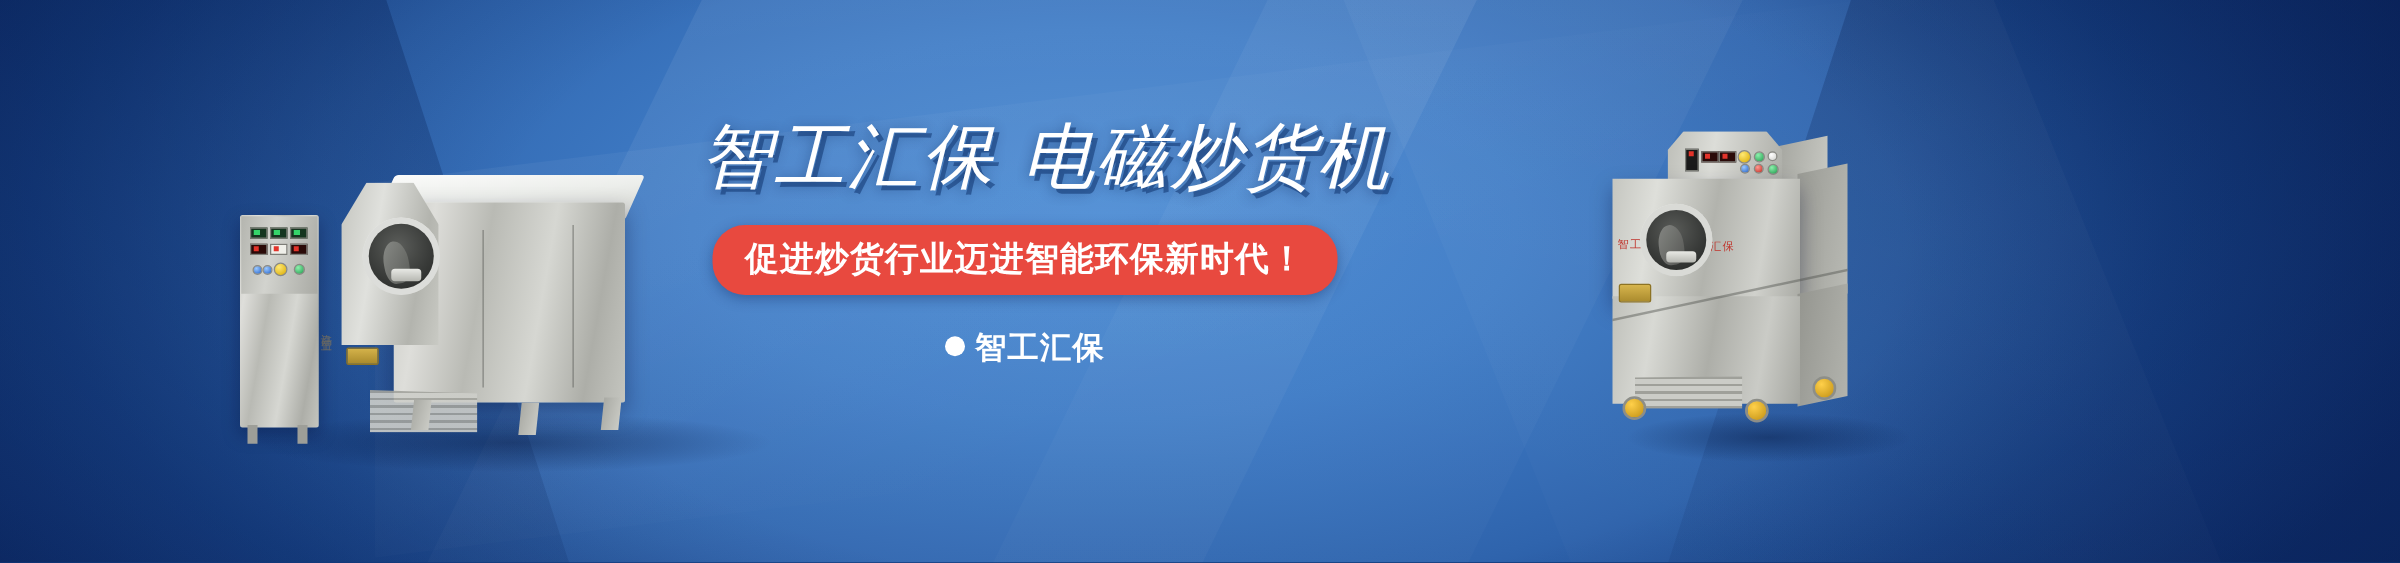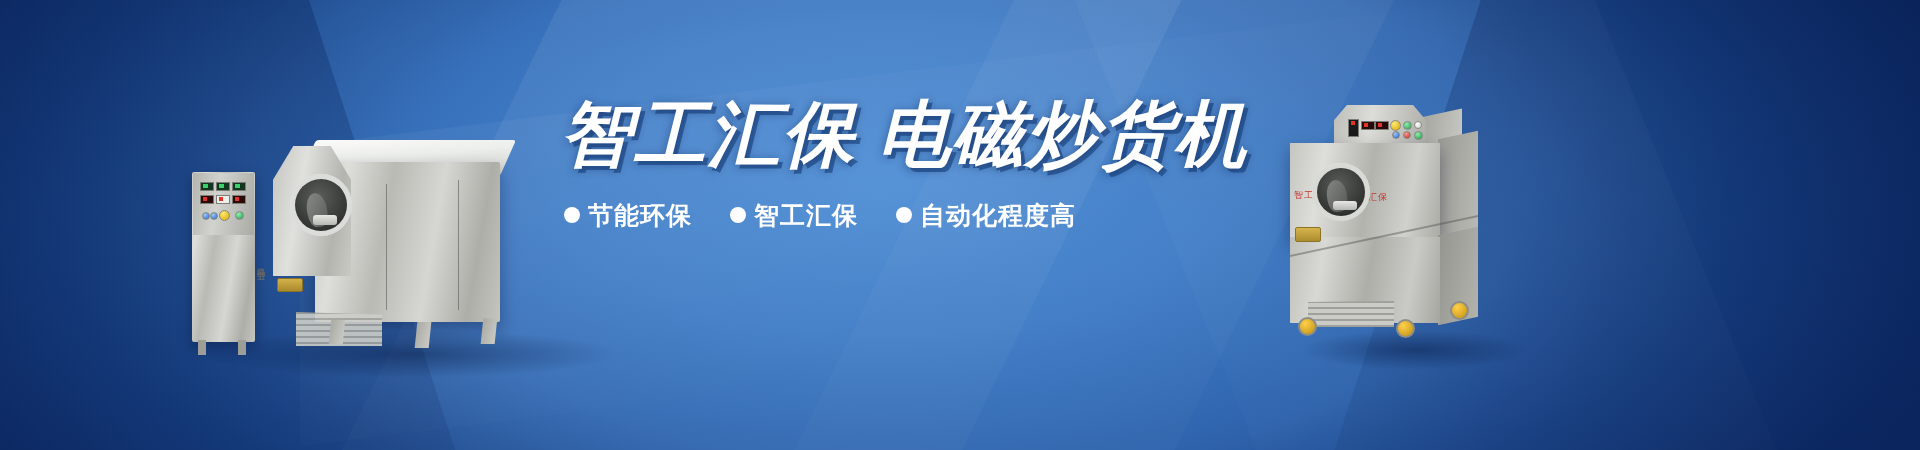--- a/index.html
+++ b/index.html
@@ -35,21 +35,21 @@
   .f6{bottom:-240px;left:1380px;width:700px;height:760px;
       background:linear-gradient(200deg,rgba(0,18,64,.34),rgba(0,18,64,0));
       transform:skewX(-18deg);}
   .vig{position:absolute;inset:0;
       background:radial-gradient(ellipse 1250px 600px at 50% 45%, rgba(0,0,0,0) 45%, rgba(3,22,66,.55) 100%);}
 
   
   .copy{position:absolute;left:560px;top:96px;width:520px;text-align:center;}
 
   .headline{
-    font-size:72px;line-height:1.08;font-weight:bold;color:#ffffff;
+    font-size:57px;line-height:1.08;font-weight:normal;color:#ffffff;
     letter-spacing:2px;font-style:italic;
     text-shadow:4px 4px 0 rgba(16,52,112,.55), 0 2px 10px rgba(5,25,70,.45);
     white-space:nowrap;
   }
   .headline .gap{display:inline-block;width:22px;}
 
   .ribbon{
     display:inline-block;margin-top:22px;
     background:#e8493f;border-radius:26px;
     padding:9px 26px 11px;
@@ -227,33 +227,26 @@
     <div class="btn-g" style="left:55px;top:111px;"></div>
     <div class="lc-legA"></div>
     <div class="lc-legB"></div>
   </div>
 
   <div class="copy">
     <div class="headline">
       <span>智工汇保</span><span class="gap"></span><span>电磁炒货机</span>
     </div>
 
+    <div class="ribbon">促进炒货行业迈进智能环保新时代！</div>
 
     <div class="features">
       <div class="feat">
         <span class="dot"></span>
-        <span>节能环保</span>
-      </div>
-      <div class="feat">
-        <span class="dot"></span>
         <span>智工汇保</span>
-      </div>
-      <div class="feat">
-        <span class="dot"></span>
-        <span>自动化程度高</span>
       </div>
     </div>
   </div>
 
   <div class="shadow" style="left:1300px;top:330px;width:230px;height:40px;"></div>
   <div class="machine m-right">
 
     <div class="rc-topR"></div>
     <div class="rc-top">
       <div class="disp red" style="left:14px;top:14px;height:16px;width:9px;background:#1a1a1a;"></div>

